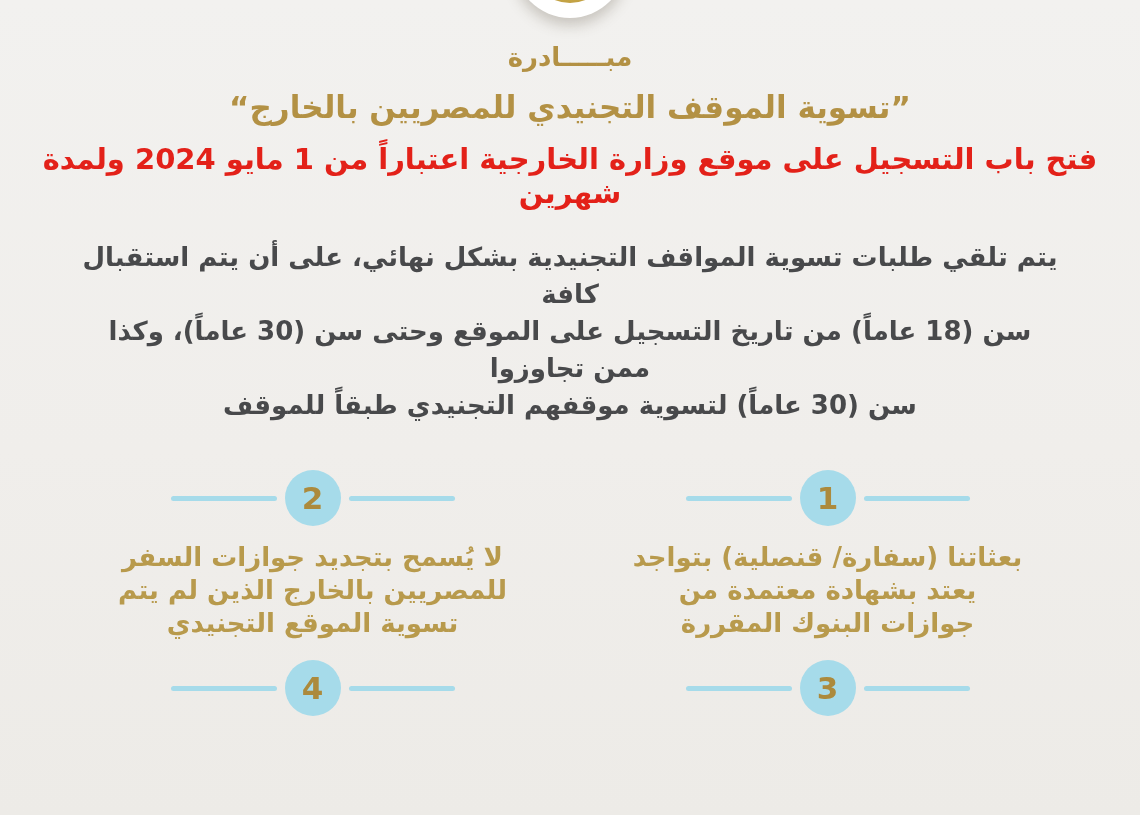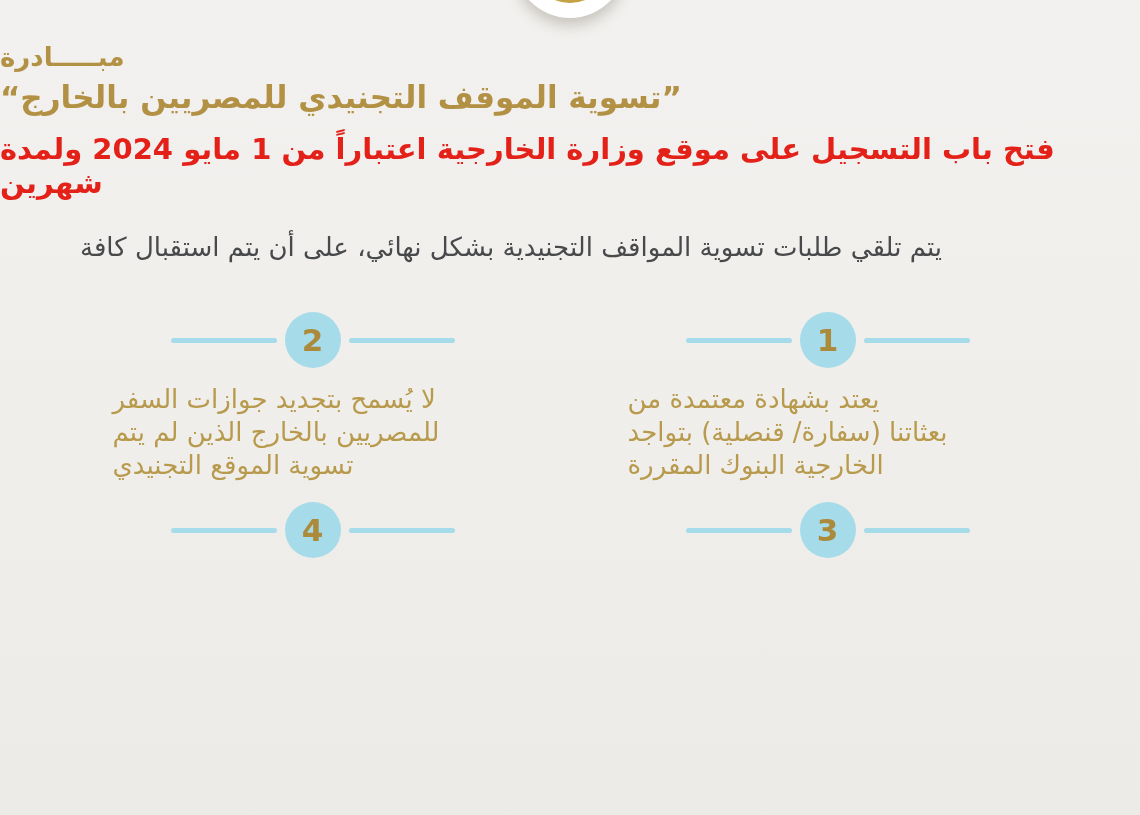--- a/index.html
+++ b/index.html
@@ -7,21 +7,21 @@
     width:1140px;height:815px;
     font-family:"DejaVu Sans", sans-serif;
     background:#e9e7e4;
   }
   .page{
     position:relative;
     width:1140px;height:815px;
     overflow:hidden;
     background:linear-gradient(180deg,#f2f1ef 0%,#f0eeeb 55%,#edebe7 100%);
     direction:rtl;
-    text-align:left;
+    text-align:center;
   }
   
   .emblem{
     position:absolute;
     left:50%;top:-94px;
     width:112px;height:112px;
     margin-left:-56px;
     background:#ffffff;
     border-radius:50%;
     box-shadow:0 7px 14px rgba(90,80,60,.28);
@@ -35,37 +35,37 @@
     background:radial-gradient(circle at 50% 45%, #d9bc62 0%, #c8a948 60%, #b6913a 100%);
   }
   .kicker{
     margin:42px auto 0;
     color:#b39144;
     font-size:26px;
     font-weight:bold;
     letter-spacing:.5px;
   }
   .title{
-    margin:7px auto 0;
+    margin:17px auto 0;
     color:#b39144;
     font-size:31px;
     font-weight:bold;
   }
   .subtitle{
     margin:17px auto 6px;
     color:#e32119;
     font-size:29px;
     font-weight:bold;
   }
   .intro{
     margin:29px auto 0;
     width:980px;
     color:#48494b;
     font-size:26px;
-    font-weight:normal;
+    font-weight:bold;
     line-height:37px;
   }
   .points-grid{
     margin:46px auto 0;
     width:990px;
     display:grid;
     grid-template-columns:1fr 1fr;
     column-gap:40px;
     row-gap:20px;
     direction:rtl;
@@ -89,21 +89,21 @@
     color:#ac8a3c;
     font-size:31px;
     font-weight:bold;
     flex:0 0 auto;
   }
   .point-text{
     margin-top:15px;
     width:400px;
     color:#b89a4c;
     font-size:26px;
-    font-weight:normal;
+    font-weight:bold;
     line-height:33px;
   }
   .line{display:block;}
 </style>
 </head>
 <body>
 
 <div class="page">
 
   <div class="emblem">
@@ -111,34 +111,36 @@
   </div>
 
   <div class="kicker">مبـــــادرة</div>
 
   <div class="title">”تسوية الموقف التجنيدي للمصريين بالخارج“</div>
 
   <div class="subtitle">فتح باب التسجيل على موقع وزارة الخارجية اعتباراً من 1 مايو 2024 ولمدة شهرين</div>
 
   <div class="intro">
     <span class="line">يتم تلقي طلبات تسوية المواقف التجنيدية بشكل نهائي، على أن يتم استقبال كافة</span>
+    <span class="line">سن (18 عاماً) من تاريخ التسجيل على الموقع وحتى سن (30 عاماً)، وكذا ممن تجاوزوا</span>
+    <span class="line">سن (30 عاماً) لتسوية موقفهم التجنيدي طبقاً للموقف</span>
   </div>
 
   <div class="points-grid">
 
     <div class="point-card">
       <div class="badge">
         <div class="badge-line"></div>
         <div class="badge-circle">1</div>
         <div class="badge-line"></div>
       </div>
       <div class="point-text">
+        <span class="line">بعثاتنا (سفارة/ قنصلية) بتواجد</span>
         <span class="line">يعتد بشهادة معتمدة من</span>
-        <span class="line">بعثاتنا (سفارة/ قنصلية) بتواجد</span>
-        <span class="line">الخارجية البنوك المقررة</span>
+        <span class="line">جوازات البنوك المقررة</span>
       </div>
     </div>
 
     <div class="point-card">
       <div class="badge">
         <div class="badge-line"></div>
         <div class="badge-circle">2</div>
         <div class="badge-line"></div>
       </div>
       <div class="point-text">

